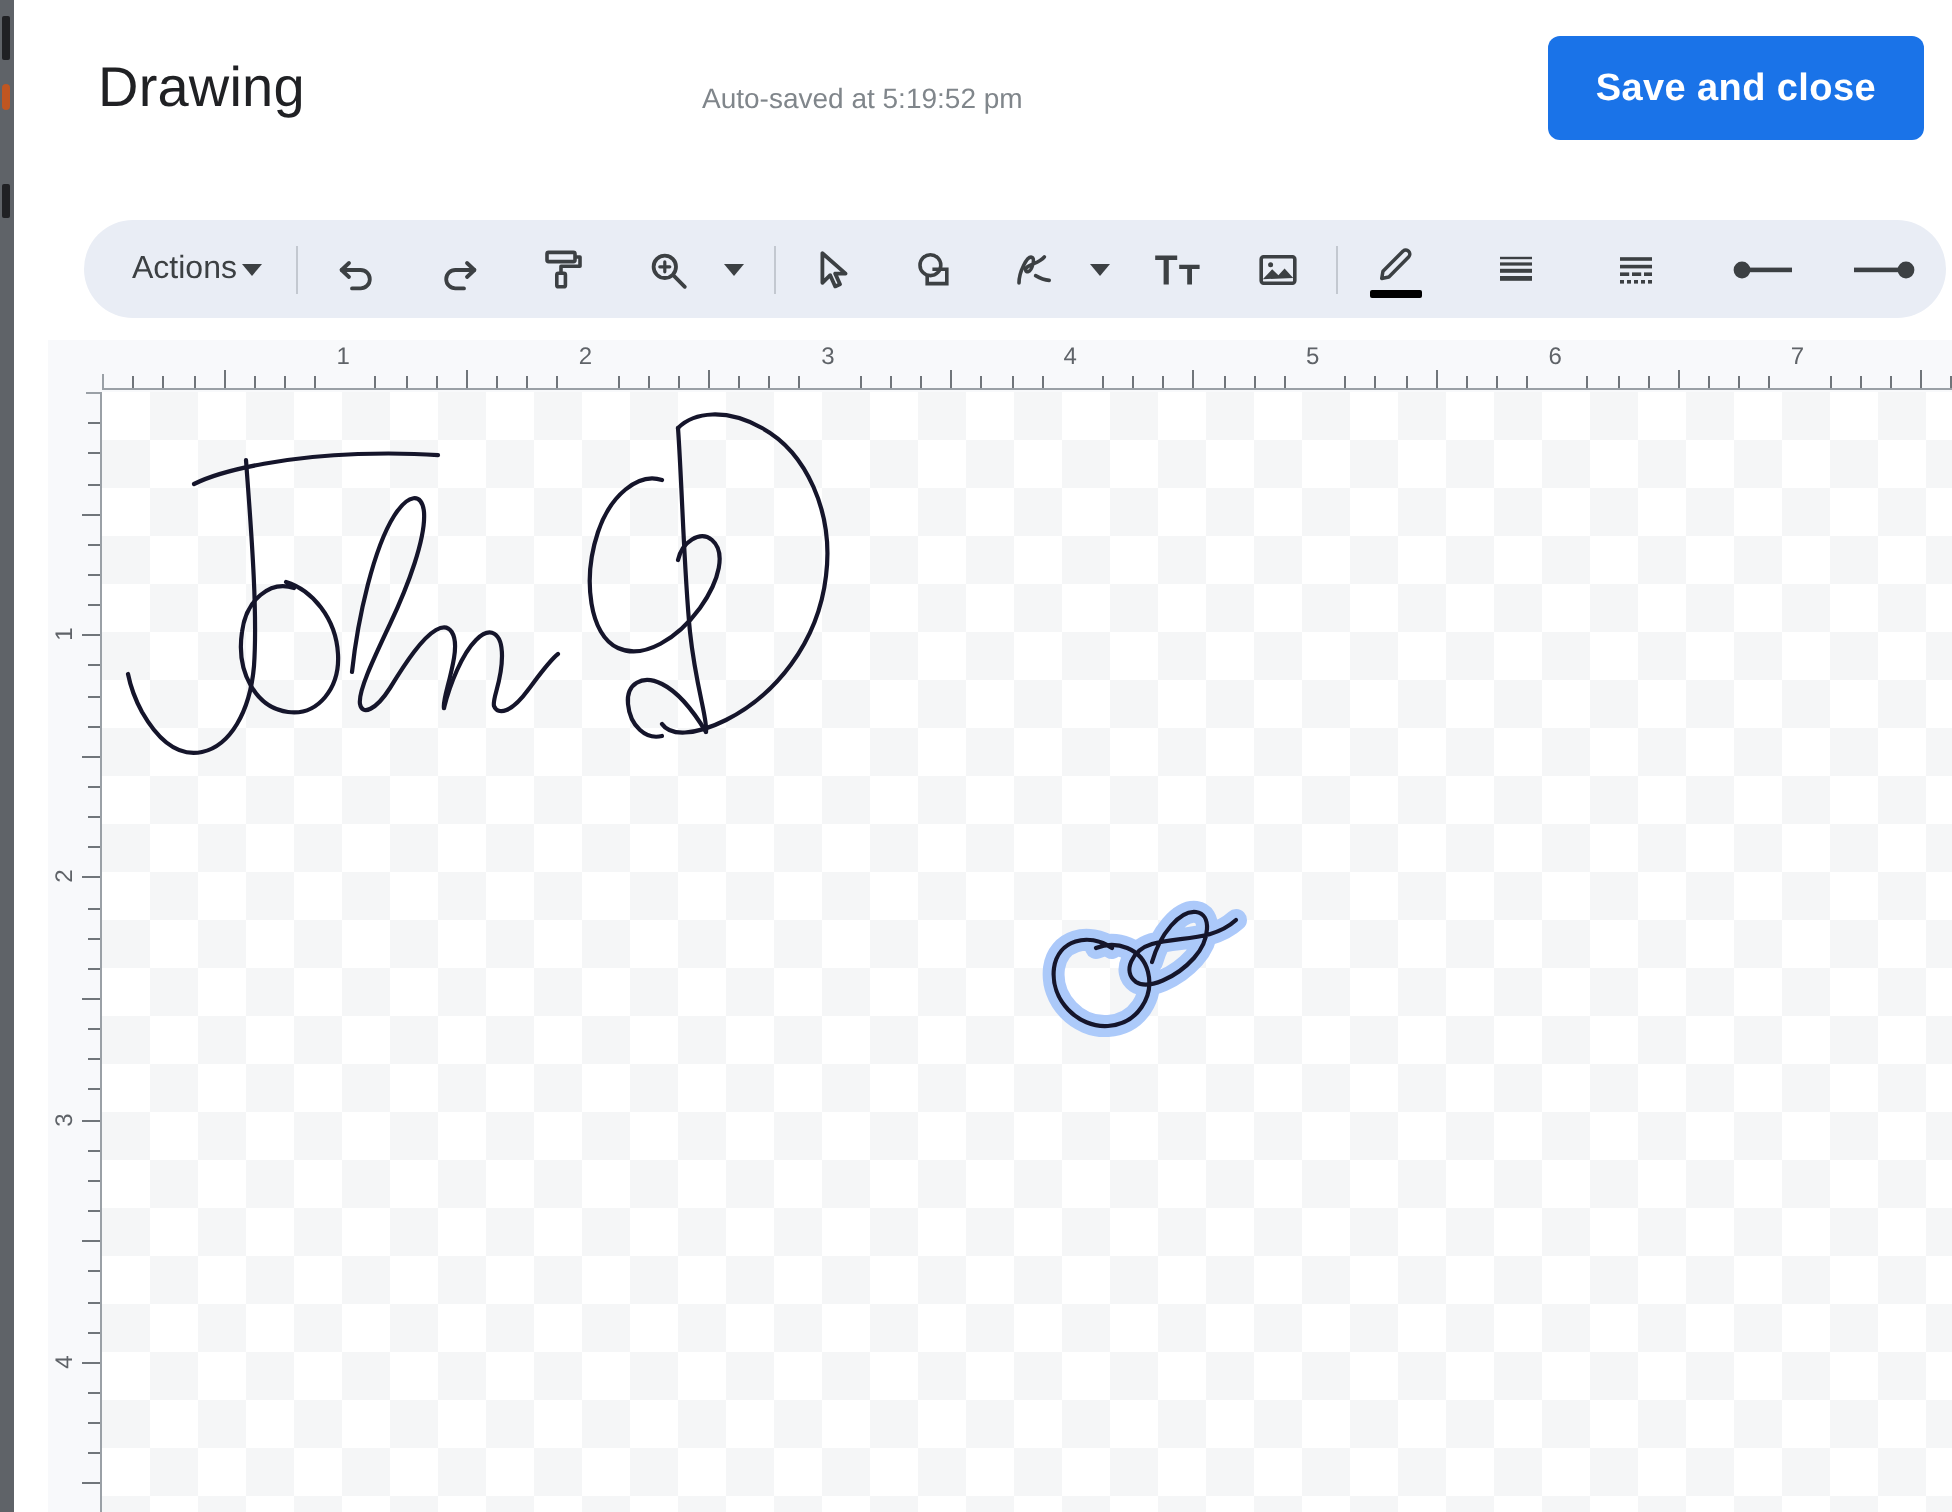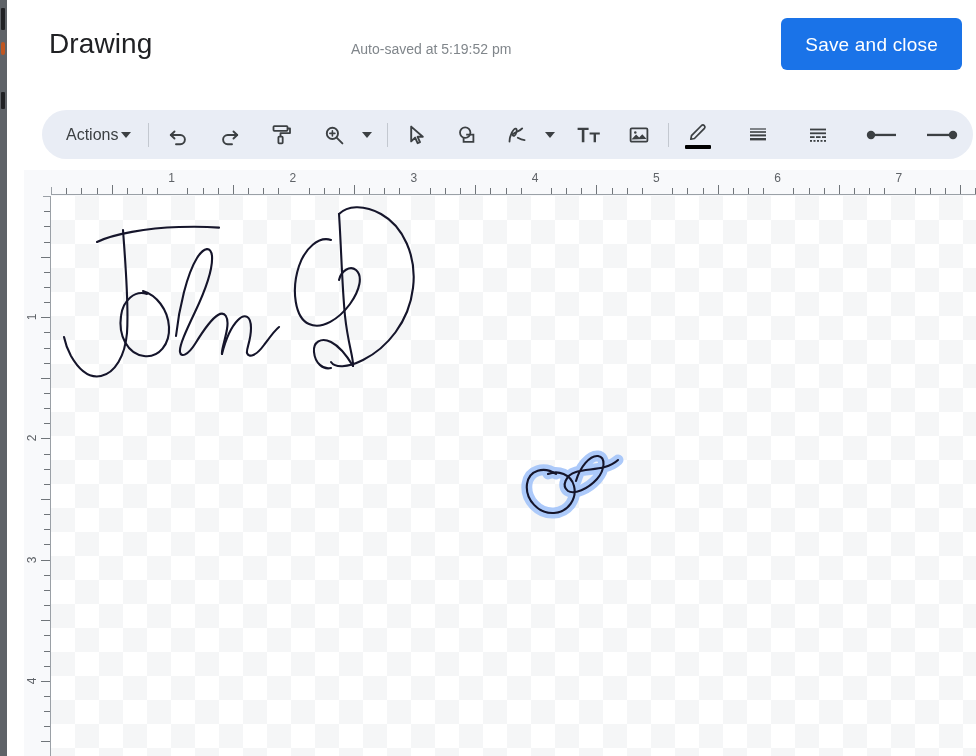--- a/index.html
+++ b/index.html
@@ -83,21 +83,21 @@
     position: absolute;
     right: 24px; top: 18px;
     height: 52px;
     padding: 16px 24px;
     background: #1a73e8;
     color: #ffffff;
     border: none;
     border-radius: 6px;
     font-family: "Liberation Sans", sans-serif;
     font-size: 19px;
-    font-weight: normal;
+    font-weight: bold;
     letter-spacing: 0.2px;
     cursor: pointer;
     white-space: nowrap;
   }
 
   
   .toolbar {
     position: absolute;
     left: 25px; top: 110px;
     width: 931px; height: 49px;

